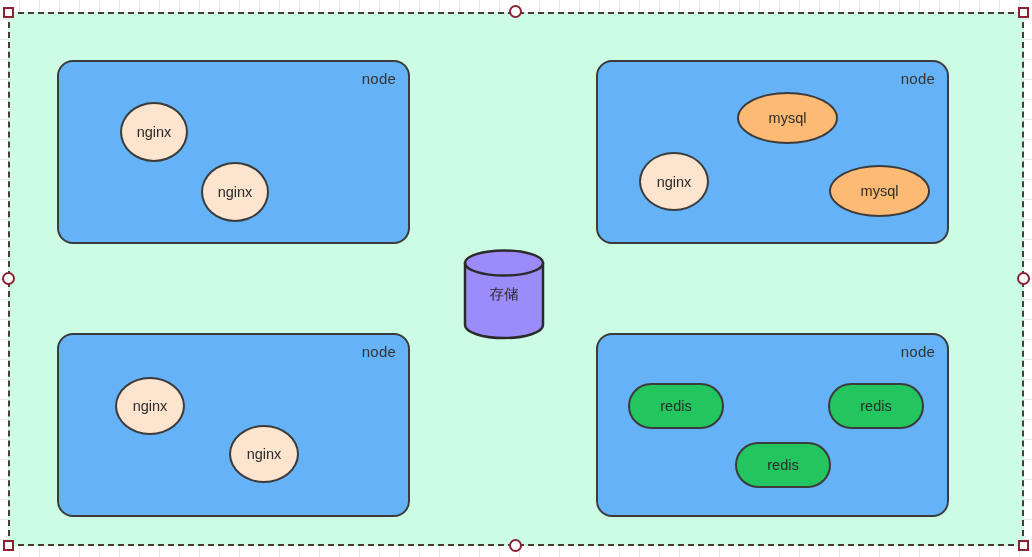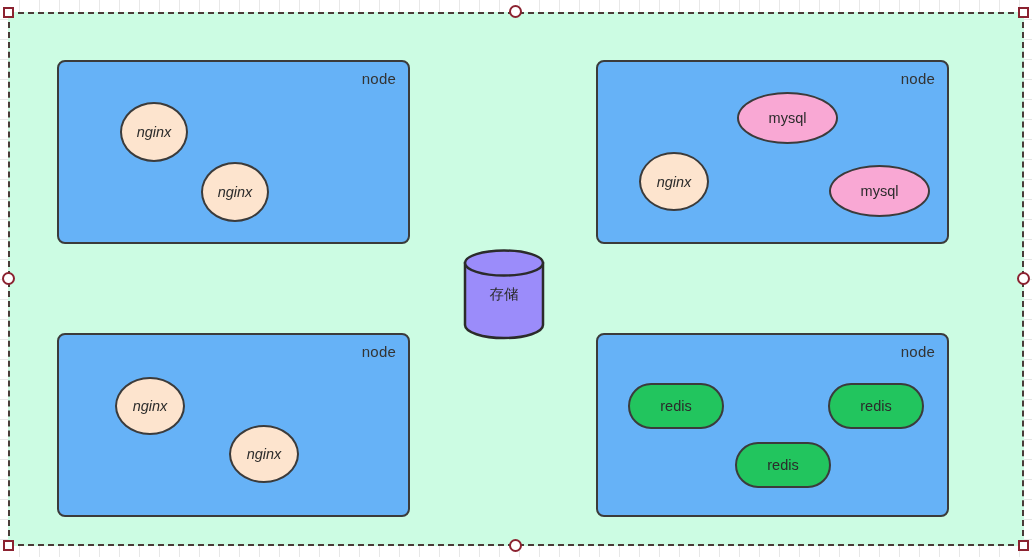--- a/index.html
+++ b/index.html
@@ -62,21 +62,21 @@
     width: 13px;
     height: 13px;
     border-radius: 50%;
   }
 
   
   .node {
     position: absolute;
     background: #66b2f7;
     border: 2px solid #3b3b3b;
-    border-radius: 8px;
+    border-radius: 16px;
     box-sizing: border-box;
   }
   .node-label {
     position: absolute;
     top: 8px;
     right: 12px;
     font-size: 15px;
     color: #333333;
     letter-spacing: 0.2px;
   }
@@ -90,24 +90,23 @@
     box-sizing: border-box;
     border: 2px solid #3b3b3b;
     font-size: 14.5px;
     color: #2b2b2b;
     text-align: center;
     white-space: nowrap;
   }
   .pod.nginx {
     background: #fde4ce;
     border-radius: 50%;
-    font-style: italic;
   }
   .pod.mysql {
-    background: #f9a8d4;
+    background: #fdba74;
     border-radius: 50%;
   }
   .pod.redis {
     background: #22c55e;
     border-radius: 28px;
   }
 
   
   .storage {
     position: absolute;

